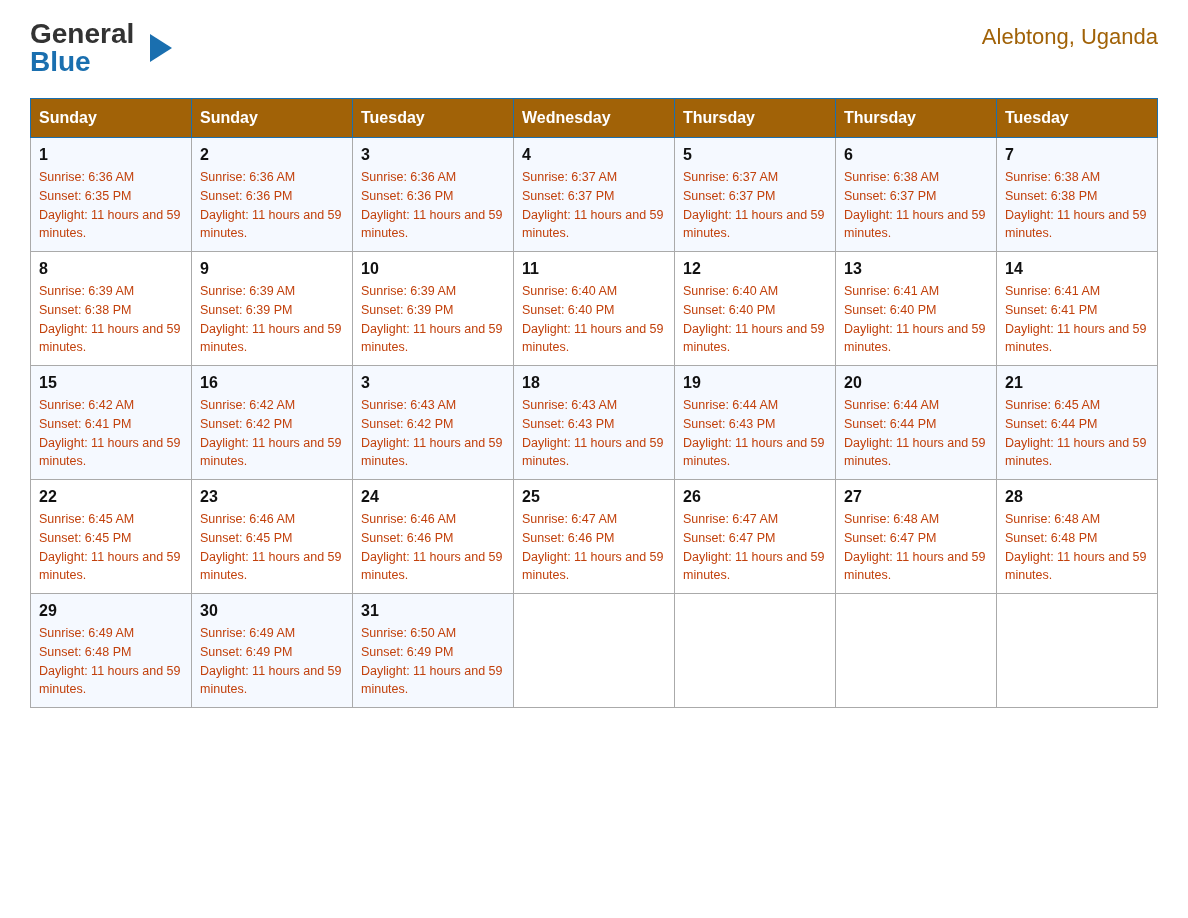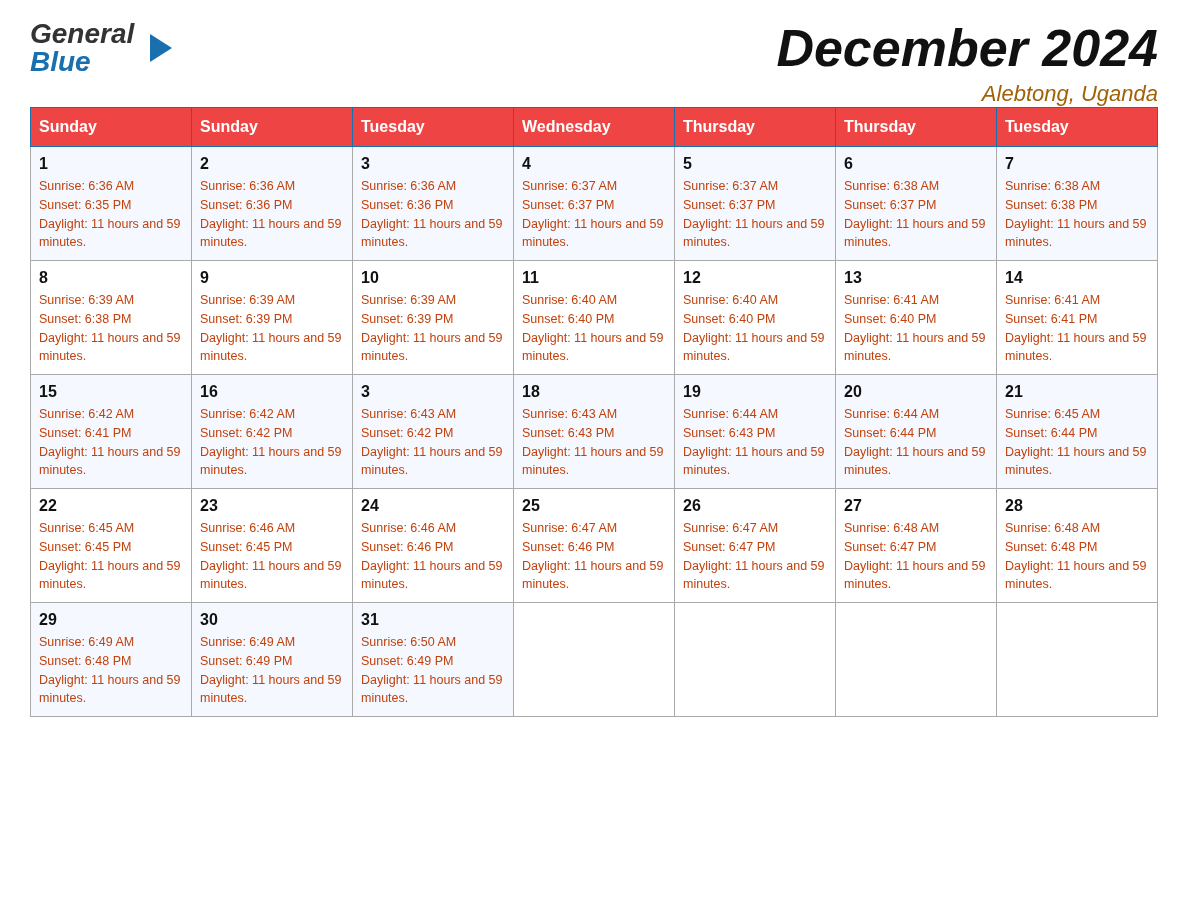--- a/index.html
+++ b/index.html
@@ -7,21 +7,21 @@
       font-family: Arial, sans-serif;
       background: #fff;
       width: 1188px;
       min-height: 918px;
       padding: 20px 30px;
     }
     .header {
       display: flex;
       justify-content: space-between;
       align-items: flex-start;
-      font-style: italic;
+      margin-bottom: 20px;
     }
     .logo {
       display: flex;
       flex-direction: column;
       align-items: flex-start;
     }
     .logo-text {
       font-size: 28px;
       font-weight: bold;
       color: #333;
@@ -46,21 +46,21 @@
       font-size: 22px;
       color: #a16207;
       margin-top: 4px;
     }
     table {
       width: 100%;
       border-collapse: collapse;
       table-layout: fixed;
     }
     thead tr th {
-      background-color: #ef4444;
+      background-color: #a16207;
       color: #fff;
       font-size: 16px;
       font-weight: bold;
       padding: 10px 8px;
       text-align: left;
       border: 1px solid #1a6faf;
     }
     tbody tr td {
       vertical-align: top;
       padding: 8px 8px;
@@ -100,21 +100,20 @@
       <span style="display:inline-block; width:0; height:0; border-left:16px solid #1a6faf; border-right:0; border-top:0; border-bottom:0; margin-left:0;">
         
         <svg width="22" height="28" viewBox="0 0 22 28">
           <polygon points="0,0 22,14 0,28" fill="#1a6faf"></polygon>
         </svg>
       </span>
     </div>
     <div class="logo-line2">Blue</div>
   </div>
   <div class="title-block">
-    <div class="month-title">December 2024</div>
     <div class="location">Alebtong, Uganda</div>
   </div>
 </div>
 
 <table>
   <thead>
     <tr>
 
     <th>Sunday</th>
         <th>Sunday</th>

